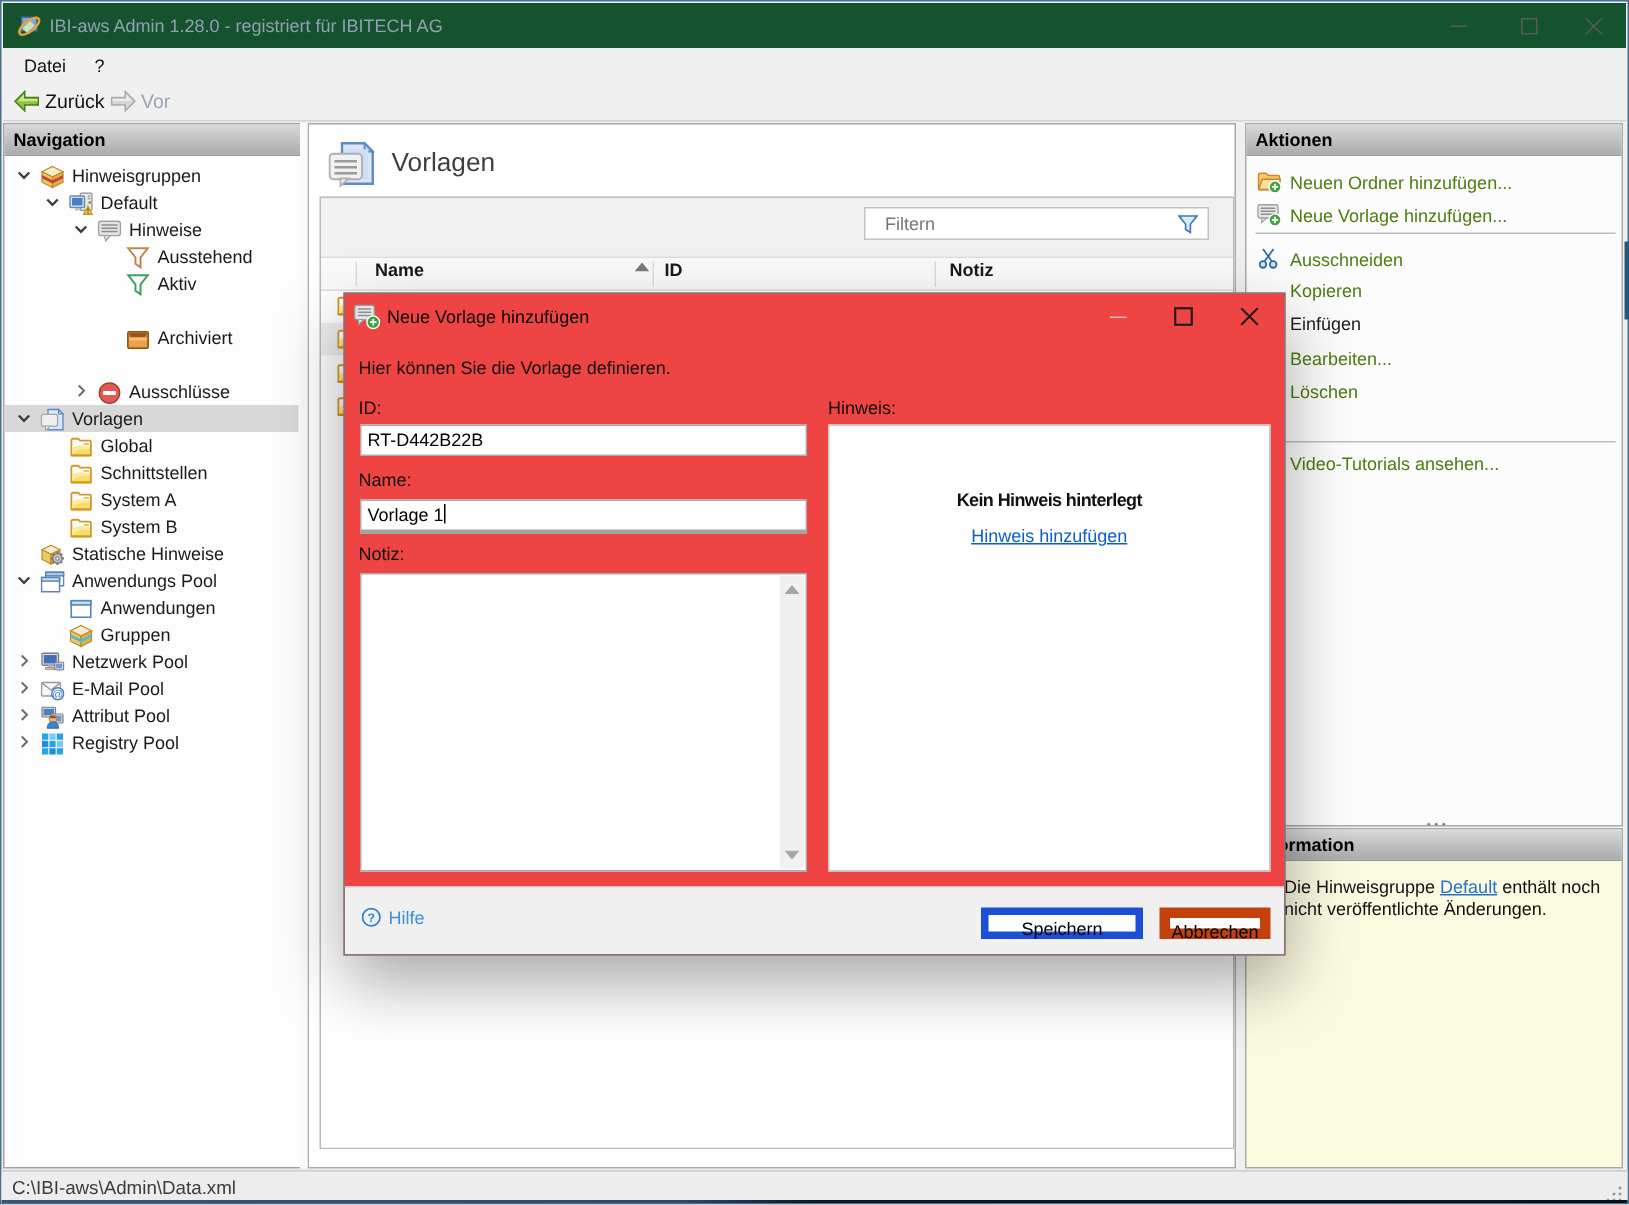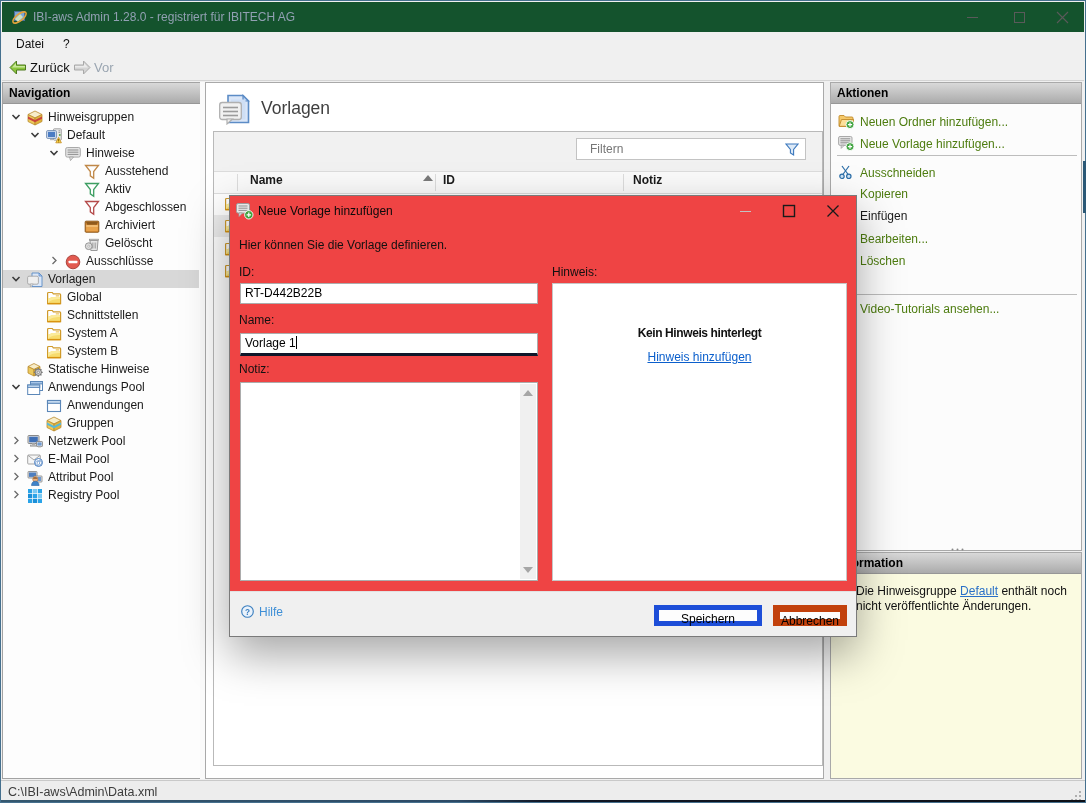--- a/index.html
+++ b/index.html
@@ -152,52 +152,30 @@
           <span class="lbl" style="left:102px">Ausstehend</span>
         </div>
         <div class="trow" style="top:72px;">
           <span style="position:absolute;left:81px;top:1px;width:16px;height:16px">
             <svg class="ticon" viewBox="0 0 16 16">
               <path d="M1.5 1.5 H14.5 L9.7 7.6 V14.2 L6.3 11.8 V7.6 Z" fill="#fdfdfd" stroke="#3d9e62" stroke-width="1.3"></path>
             </svg>
           </span>
           <span class="lbl" style="left:102px">Aktiv</span>
         </div>
-        <div class="trow" style="top:90px;">
-          <span style="position:absolute;left:81px;top:1px;width:16px;height:16px">
-            <svg class="ticon" viewBox="0 0 16 16">
-              <path d="M1.5 1.5 H14.5 L9.7 7.6 V14.2 L6.3 11.8 V7.6 Z" fill="#fdfdfd" stroke="#b44a4a" stroke-width="1.3"></path>
-            </svg>
-          </span>
-          <span class="lbl" style="left:102px">Abgeschlossen</span>
-        </div>
         <div class="trow" style="top:108px;">
           <span style="position:absolute;left:81px;top:1px;width:16px;height:16px">
             <svg class="ticon" viewBox="0 0 16 16">
               <rect x="1.2" y="3.2" width="13.6" height="11" rx="0.8" fill="#d98c34" stroke="#8a5517" stroke-width="1"></rect>
               <path d="M2 4 H14 L12.8 6.8 H3.2 Z" fill="#8f5a1d"></path>
               <rect x="2.2" y="7" width="11.6" height="6.2" fill="#e9a34c"></rect>
               <rect x="2.2" y="7" width="11.6" height="2" fill="#f2bc72"></rect>
             </svg>
           </span>
           <span class="lbl" style="left:102px">Archiviert</span>
-        </div>
-        <div class="trow" style="top:126px;">
-          <span style="position:absolute;left:81px;top:1px;width:16px;height:16px">
-            <svg class="ticon" viewBox="0 0 16 16">
-              <path d="M6 4.5 H14 L13.2 14.5 H6.8 Z" fill="#e6e6e6" stroke="#8f8f8f" stroke-width="0.9"></path>
-              <line x1="8.3" y1="6.5" x2="8.5" y2="12.5" stroke="#aaa"></line>
-              <line x1="10" y1="6.5" x2="10" y2="12.5" stroke="#aaa"></line>
-              <line x1="11.7" y1="6.5" x2="11.5" y2="12.5" stroke="#aaa"></line>
-              <rect x="5.4" y="3.2" width="9.2" height="1.4" fill="#d5d5d5" stroke="#8f8f8f" stroke-width="0.7"></rect>
-              <circle cx="4.7" cy="10.2" r="3.4" fill="#dcdcdc" stroke="#909090" stroke-width="0.9"></circle>
-              <circle cx="4.7" cy="10.2" r="1" fill="#f6f6f6" stroke="#a5a5a5" stroke-width="0.6"></circle>
-            </svg>
-          </span>
-          <span class="lbl" style="left:102px">Gelöscht</span>
         </div>
         <div class="trow" style="top:144px;">
           <svg class="tarr" style="left:45px" viewBox="0 0 12 12">
             <path d="M4.5 2 L8 5.5 L4.5 9" fill="none" stroke="#6a6a6a" stroke-width="1.3"></path>
           </svg>
           <span style="position:absolute;left:62px;top:1px;width:16px;height:16px">
             <svg class="ticon" viewBox="0 0 16 16">
               <circle cx="8" cy="8" r="6.8" fill="#e25a50" stroke="#a33c34" stroke-width="0.9"></circle>
               <rect x="3.6" y="6.7" width="8.8" height="2.6" rx="0.6" fill="#fff"></rect>
             </svg>
@@ -574,21 +552,21 @@
         <rect x="7.5" y="9.5" width="11" height="11" fill="none" stroke="#1a1a1a" stroke-width="1.4"></rect>
       </svg>
     <svg class="abs" style="left:590px;top:0" width="26" height="30">
         <path d="M7.5 9.5 L18.5 20.5 M18.5 9.5 L7.5 20.5" stroke="#1a1a1a" stroke-width="1.3" fill="none"></path>
       </svg>
 
     <span class="dlbl" style="left:9px;top:42px">Hier können Sie die Vorlage definieren.</span>
     <span class="dlbl" style="left:9px;top:69px">ID:</span>
     <div class="dinput" style="top:87px">RT-D442B22B</div>
     <span class="dlbl" style="left:9px;top:117px">Name:</span>
-    <div class="dinput" style="top:137px;border-bottom:3px solid #0f172a;height:23px">Vorlage 1<span style="display:inline-block;width:1px;height:13px;background:#000;vertical-align:-2px"></span></div>
+    <div class="dinput" style="top:137px;border-bottom:3px solid #a3a3a3;height:23px">Vorlage 1<span style="display:inline-block;width:1px;height:13px;background:#000;vertical-align:-2px"></span></div>
     <span class="dlbl" style="left:9px;top:166px">Notiz:</span>
     <div class="abs" style="left:10px;top:186px;width:298px;height:199px;background:#fff;border:1px solid #acacac">
       <div class="abs" style="right:1px;top:1px;width:16px;bottom:1px;background:#f0f0f0">
         <svg class="abs" style="left:3px;top:6px" width="10" height="6">
             <path d="M5 0 L10 6 L0 6 Z" fill="#a6a6a6"></path>
           </svg>
         <svg class="abs" style="left:3px;bottom:6px" width="10" height="6">
             <path d="M5 6 L10 0 L0 0 Z" fill="#a6a6a6"></path>
           </svg>
       </div>

